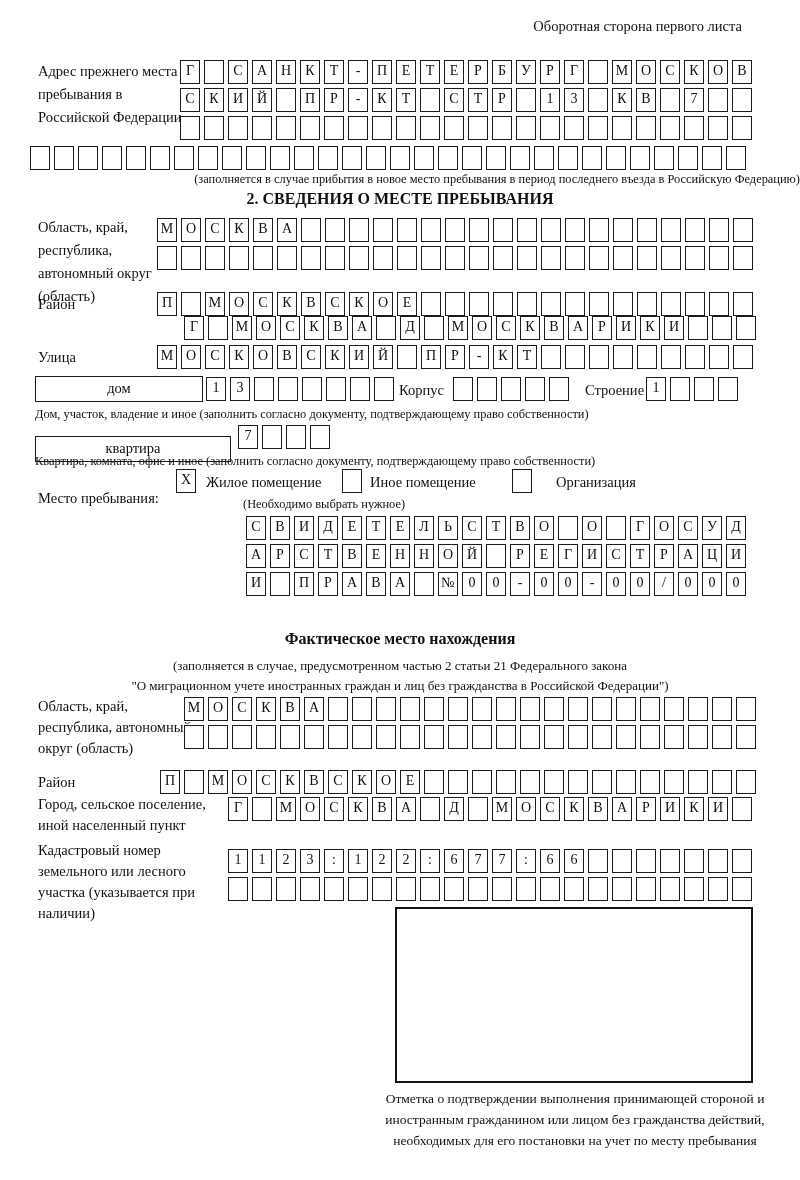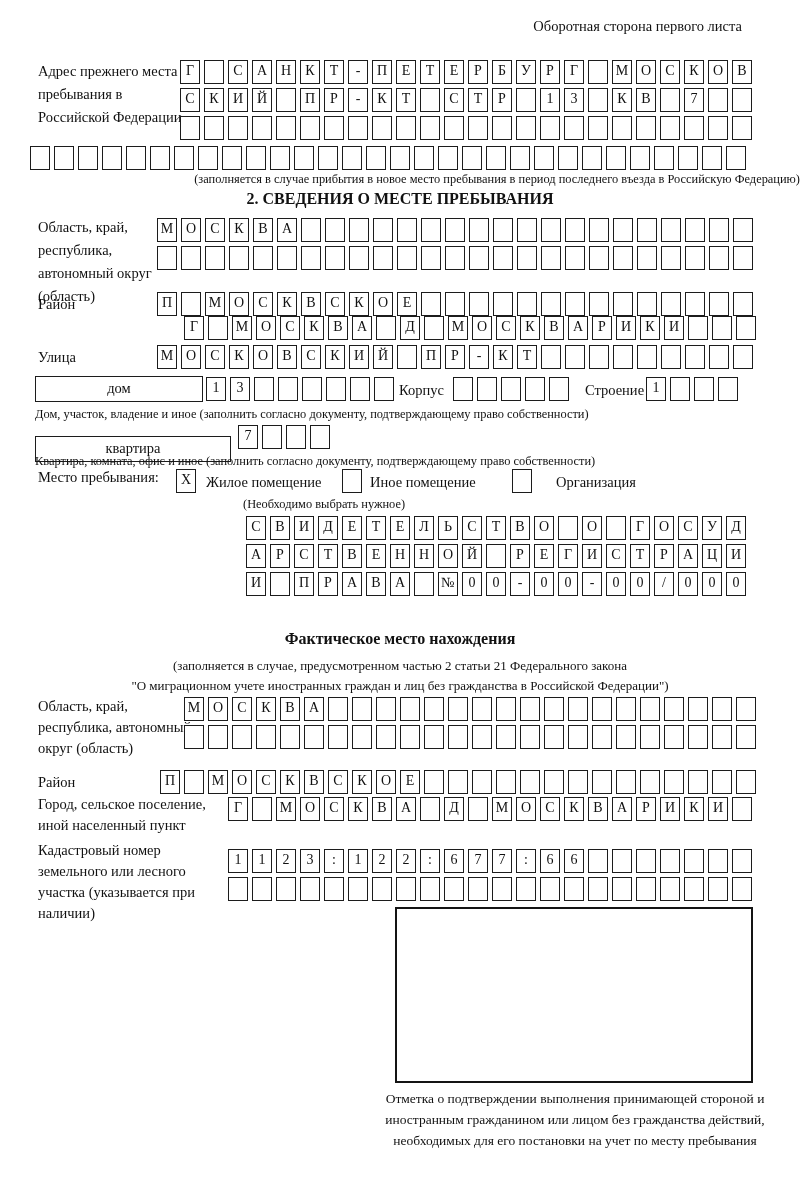--- a/index.html
+++ b/index.html
@@ -64,21 +64,21 @@
   <div class="abs lbl" style="left:576px;top:379px;margin-left:9px;">Строение</div>
   <div class="abs cellrow" style="left:646px;top:377px;"><span class="cell">1</span><span class="cell"></span><span class="cell"></span><span class="cell"></span></div>
   <div class="abs cap" style="left:35px;top:407px;width:740px;">Дом, участок, владение и иное (заполнить согласно документу, подтверждающему право собственности)</div>
 
   <div class="abs widebox" style="left:35px;top:436px;width:196px;">
     <span>квартира</span>
   </div>
   <div class="abs cellrow" style="left:238px;top:425px;"><span class="cell">7</span><span class="cell"></span><span class="cell"></span><span class="cell"></span></div>
   <div class="abs cap" style="left:35px;top:454px;width:740px;">Квартира, комната, офис и иное (заполнить согласно документу, подтверждающему право собственности)</div>
 
-  <div class="abs lbl" style="left:38px;top:466px;">Место пребывания:</div>
+  <div class="abs lbl" style="left:38px;top:487px;">Место пребывания:</div>
   <span class="abs cell" style="left:176px;top:469px;">X</span>
   <div class="abs lbl" style="left:206px;top:471px;">Жилое помещение</div>
   <span class="abs cell" style="left:342px;top:469px;"></span>
   <div class="abs lbl" style="left:370px;top:471px;">Иное помещение</div>
   <span class="abs cell" style="left:512px;top:469px;"></span>
   <div class="abs lbl" style="left:556px;top:471px;">Организация</div>
   <div class="abs cap" style="left:243px;top:497px;">(Необходимо выбрать нужное)</div>
 
   <div class="abs cellrow" style="left:246px;top:516px;"><span class="cell">С</span><span class="cell">В</span><span class="cell">И</span><span class="cell">Д</span><span class="cell">Е</span><span class="cell">Т</span><span class="cell">Е</span><span class="cell">Л</span><span class="cell">Ь</span><span class="cell">С</span><span class="cell">Т</span><span class="cell">В</span><span class="cell">О</span><span class="cell"></span><span class="cell">О</span><span class="cell"></span><span class="cell">Г</span><span class="cell">О</span><span class="cell">С</span><span class="cell">У</span><span class="cell">Д</span></div>
   <div class="abs cellrow" style="left:246px;top:544px;"><span class="cell">А</span><span class="cell">Р</span><span class="cell">С</span><span class="cell">Т</span><span class="cell">В</span><span class="cell">Е</span><span class="cell">Н</span><span class="cell">Н</span><span class="cell">О</span><span class="cell">Й</span><span class="cell"></span><span class="cell">Р</span><span class="cell">Е</span><span class="cell">Г</span><span class="cell">И</span><span class="cell">С</span><span class="cell">Т</span><span class="cell">Р</span><span class="cell">А</span><span class="cell">Ц</span><span class="cell">И</span></div>

